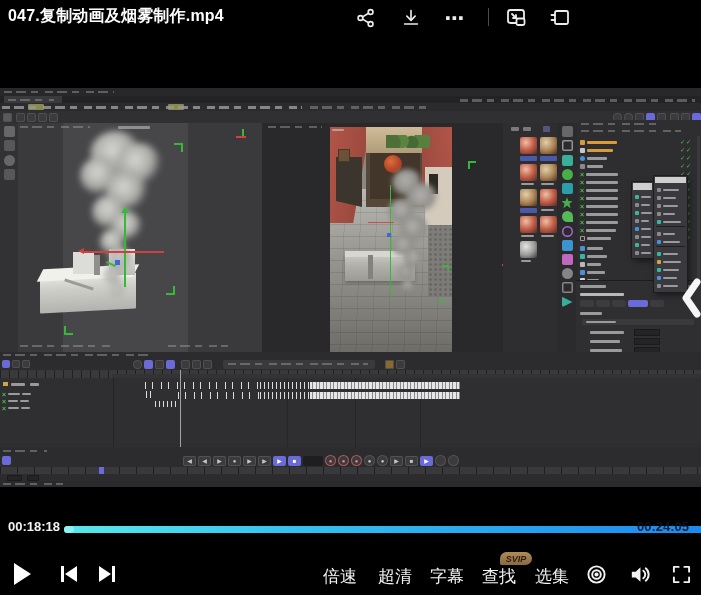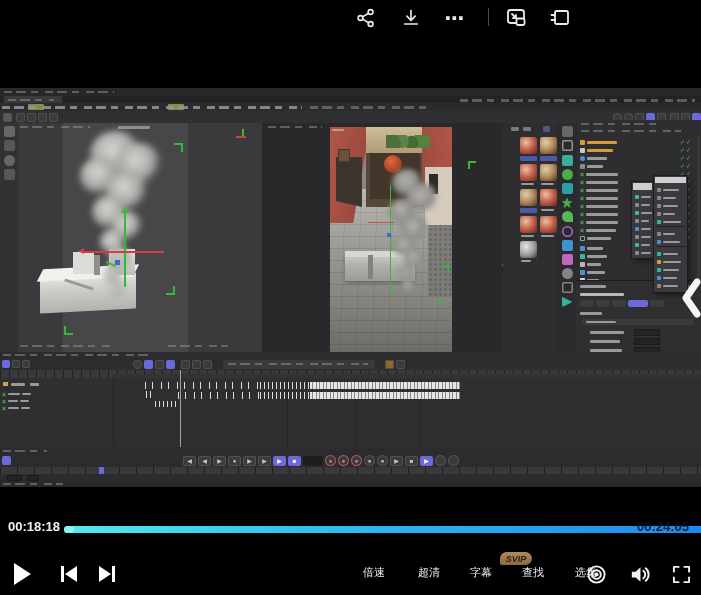--- a/index.html
+++ b/index.html
@@ -21,21 +21,21 @@
   .avatar-txt{color:#fff;font-size:13px;font-weight:700;margin-left:8px;}
   .avatar-chev{color:#dfe4ff;font-size:13px;margin-left:3px;}
   
   .time-cur{position:absolute;left:8px;top:519px;font-size:13px;font-weight:700;color:#f2f2f2;}
   .progress-track{position:absolute;left:64px;top:526px;width:637px;height:7px;border-radius:4px 0 0 4px;
     background:linear-gradient(90deg,#5ae8ea 0%,#35c2f0 35%,#1e88ee 100%);cursor:pointer;}
   .progress-cap{position:absolute;left:0;top:0;width:10px;height:7px;border-radius:4px;background:#8df2f2;}
   .time-total{position:absolute;left:637px;top:519px;font-size:13px;font-weight:700;color:#0e1524;opacity:.9;z-index:5;}
   
   .ctl{position:absolute;cursor:pointer;}
-  .ctl-label{font-size:11px;color:#f2f2f2;top:565px;margin-left:40px;}
+  .ctl-label{font-size:17px;color:#f2f2f2;top:565px;}
   .play-tri{width:0;height:0;border-left:17px solid #fff;border-top:11px solid transparent;border-bottom:11px solid transparent;}
   .svip{position:absolute;left:500px;top:552px;width:32px;height:13px;border-radius:7px 7px 7px 2px;
     background:linear-gradient(180deg,#b08a58,#8a6a42);color:#2e2012;font-size:9px;font-weight:700;font-style:italic;
     display:flex;align-items:center;justify-content:center;z-index:4;}
   .ctl svg{stroke:#f2f2f2;fill:none;stroke-width:2;stroke-linecap:round;stroke-linejoin:round;}
   
   #video-frame{position:absolute;left:0;top:60px;width:701px;height:445px;background:#000;}
   #app{position:absolute;left:0;top:28px;width:701px;height:399px;background:#2c2c2e;overflow:hidden;}
   .ft{position:absolute;height:3px;opacity:.85;background:repeating-linear-gradient(90deg,#96969a 0 8px,rgba(0,0,0,0) 8px 12px,#96969a 12px 22px,rgba(0,0,0,0) 22px 27px,#96969a 27px 34px,rgba(0,0,0,0) 34px 41px);}
   .ft.dim{opacity:.5;}
@@ -82,20 +82,21 @@
   .handle{position:absolute;width:3px;height:7px;top:-3px;background:#d0d0d2;border-radius:1px;}
   .atab{position:absolute;height:7px;border-radius:2px;background:#3c3c3f;}
   .atab.sel{background:#6a6ad8;}
   .edge-chev{position:absolute;left:681px;top:278px;z-index:9;cursor:pointer;}
 </style>
 </head>
 <body>
 
 <div id="stage">
 
+  <div class="title">047.复制动画及烟雾制作.mp4</div>
 
   <div class="tb-icon" style="left:352px;">
     <svg width="22" height="22" viewBox="0 0 24 24">
         <circle cx="6" cy="12" r="2.6"></circle>
         <circle cx="17" cy="5.5" r="2.6"></circle>
         <circle cx="17" cy="18.5" r="2.6"></circle>
         <line x1="8.3" y1="10.8" x2="14.8" y2="6.8"></line>
         <line x1="8.3" y1="13.2" x2="14.8" y2="17.2"></line>
       </svg>
   </div>

